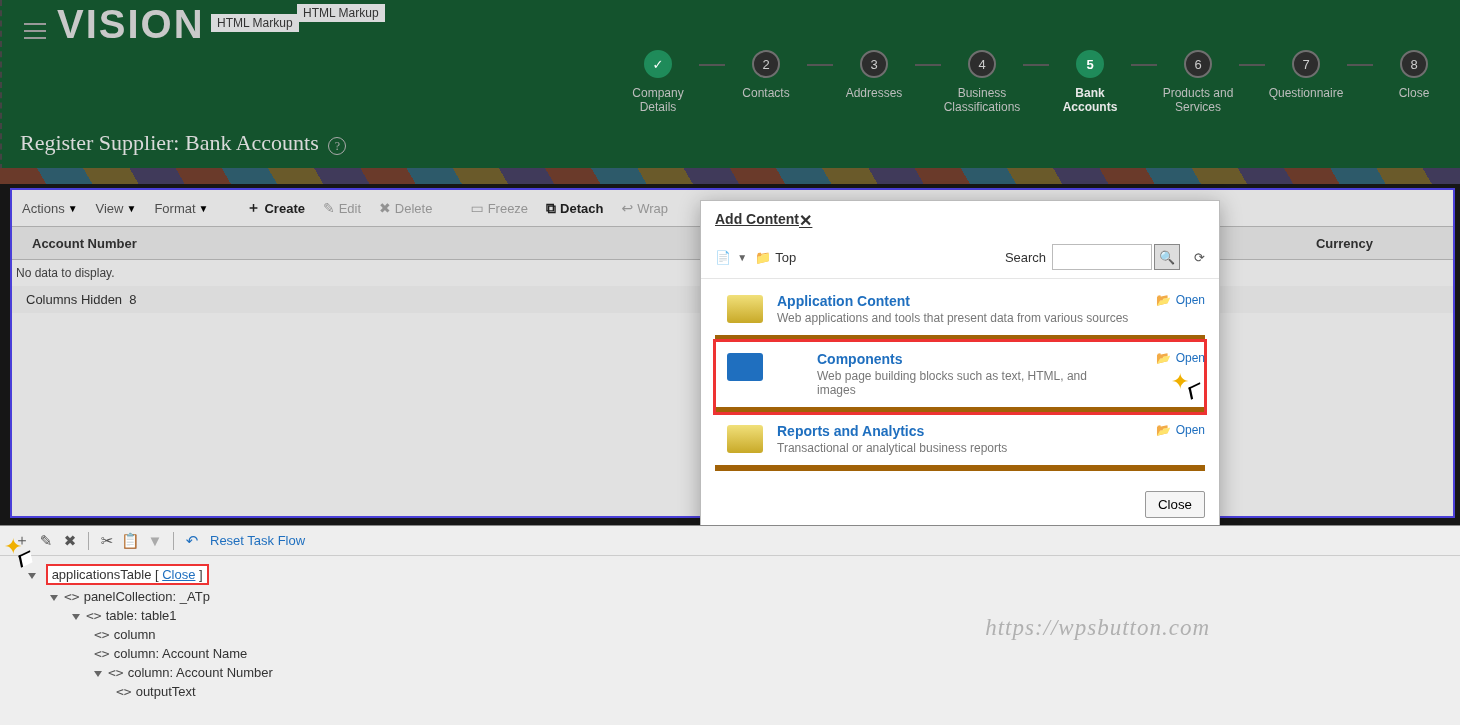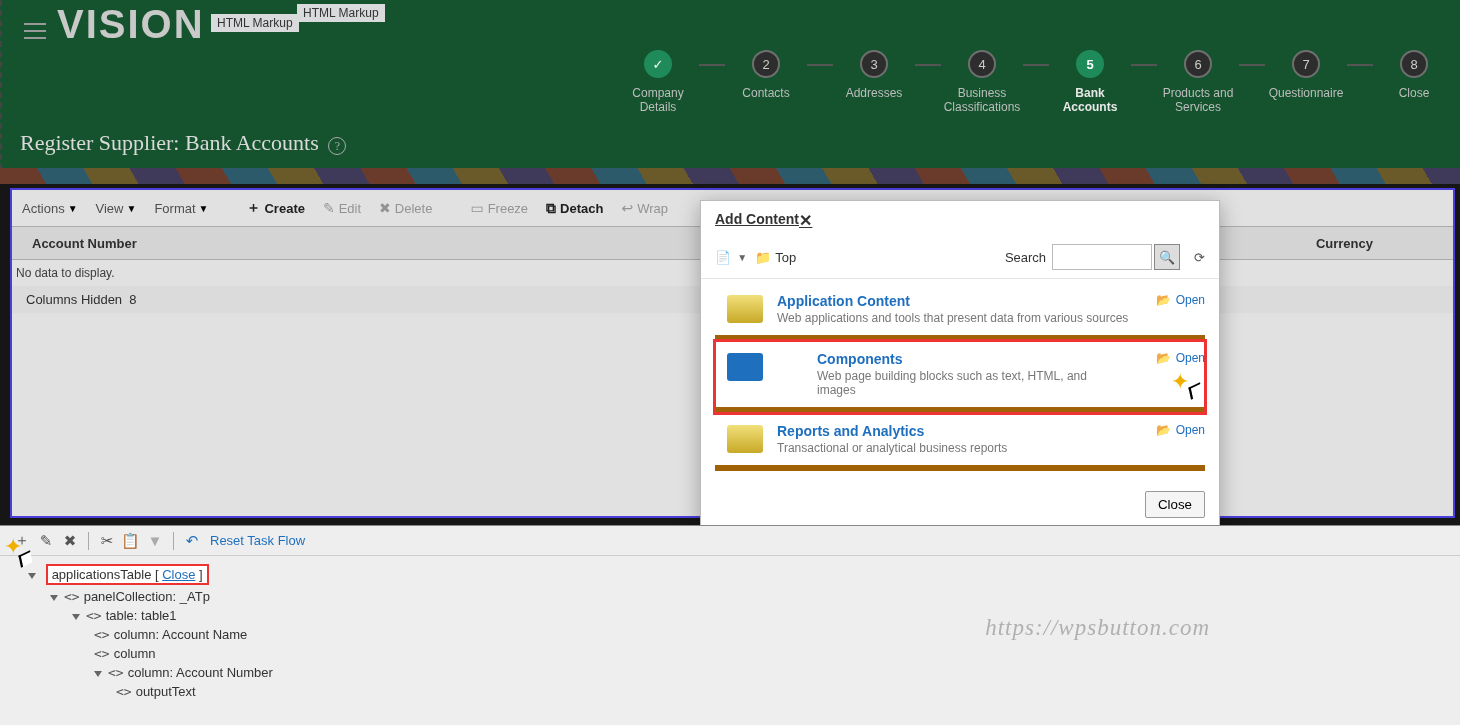--- a/index.html
+++ b/index.html
@@ -266,22 +266,22 @@
     <div class="tree">
       <div class="node" style="margin-left:18px;">
         <span class="tri"></span>
         <span class="selnode">
           <span>applicationsTable</span> [ <a href="#">Close</a> ]
         </span>
       </div>
       <div id="tree-rows">
           <div class="node" style="margin-left: 40px;"><span class="tri"></span><span class="tag-code">&lt;&gt;</span>panelCollection: _ATp</div>
           <div class="node" style="margin-left: 62px;"><span class="tri"></span><span class="tag-code">&lt;&gt;</span>table: table1</div>
+          <div class="node" style="margin-left: 84px;"><span class="tag-code">&lt;&gt;</span>column</div>
           <div class="node" style="margin-left: 84px;"><span class="tag-code">&lt;&gt;</span>column: Account Name</div>
-          <div class="node" style="margin-left: 84px;"><span class="tag-code">&lt;&gt;</span>column</div>
           <div class="node" style="margin-left: 84px;"><span class="tri"></span><span class="tag-code">&lt;&gt;</span>column: Account Number</div>
           <div class="node" style="margin-left: 106px;"><span class="tag-code">&lt;&gt;</span>outputText</div>
         </div>
     </div>
   </div>
 
   <div class="spark" style="left:8px;top:540px;"></div>
   <div class="cursor" style="left:20px;top:552px;"></div>
 
   <div class="watermark">https://wpsbutton.com</div>

